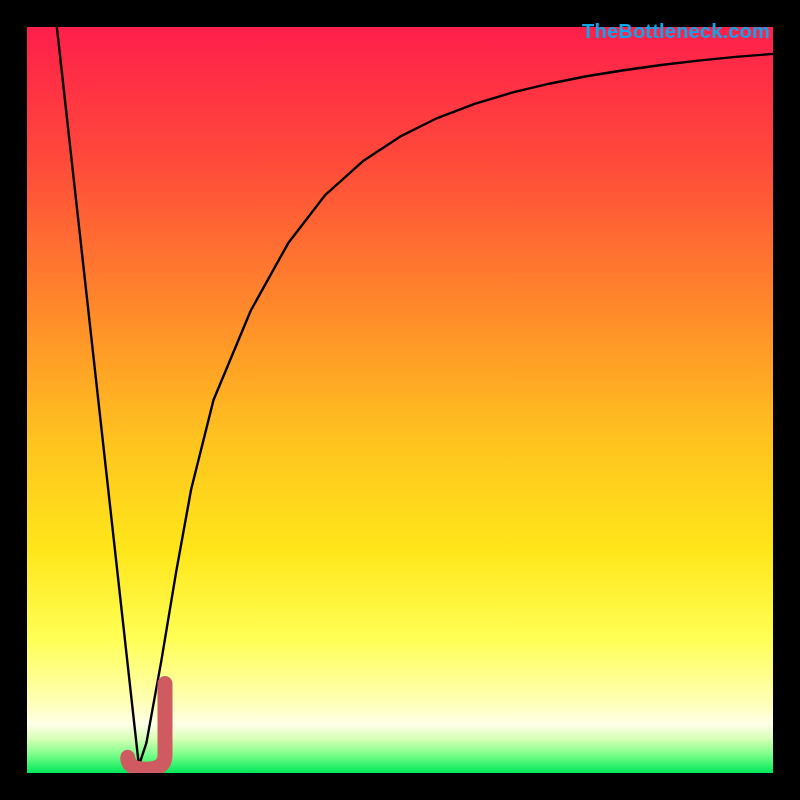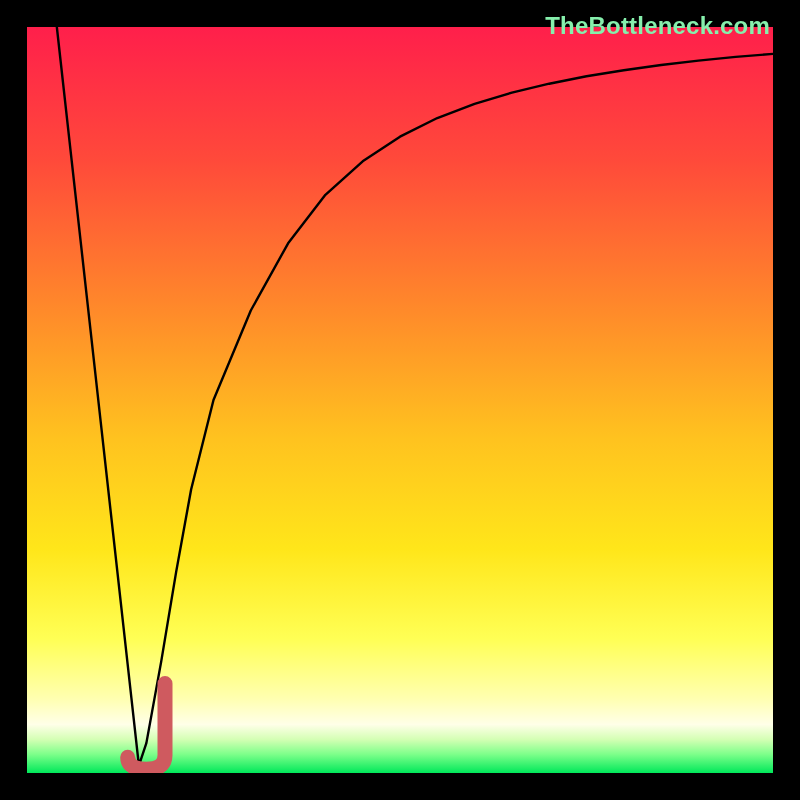--- a/index.html
+++ b/index.html
@@ -21,26 +21,26 @@
   .plot {
     position: absolute;
     left: 0;
     top: 0;
     width: 746px;
     height: 746px;
     display: block;
   }
   .watermark {
     position: absolute;
-    top: 12px;
+    top: 20px;
     right: 30px;
     font-family: Arial, Helvetica, sans-serif;
-    font-size: 24px;
+    font-size: 20px;
     font-weight: 600;
-    color: #86efac;
+    color: #0ea5e9;
     letter-spacing: 0.2px;
   }
 </style>
 </head>
 <body>
 
 <div class="frame">
   <svg class="plot" viewBox="0 0 746 746" preserveAspectRatio="none">
     <defs>
       <linearGradient id="bg" x1="0" y1="0" x2="0" y2="1">

